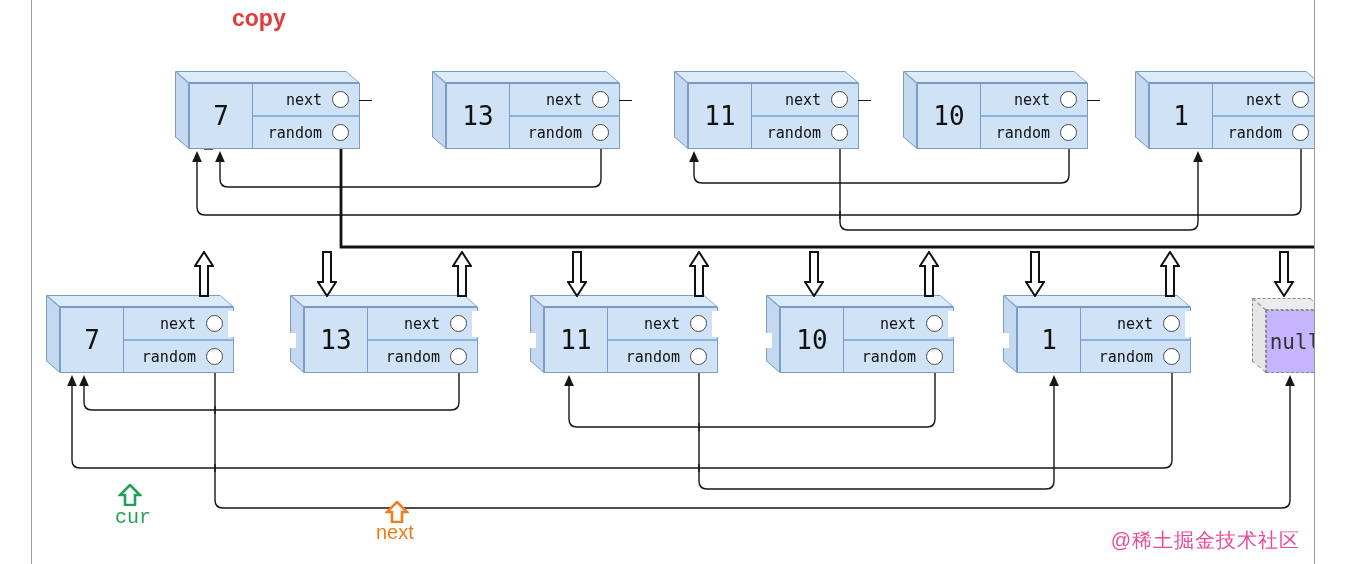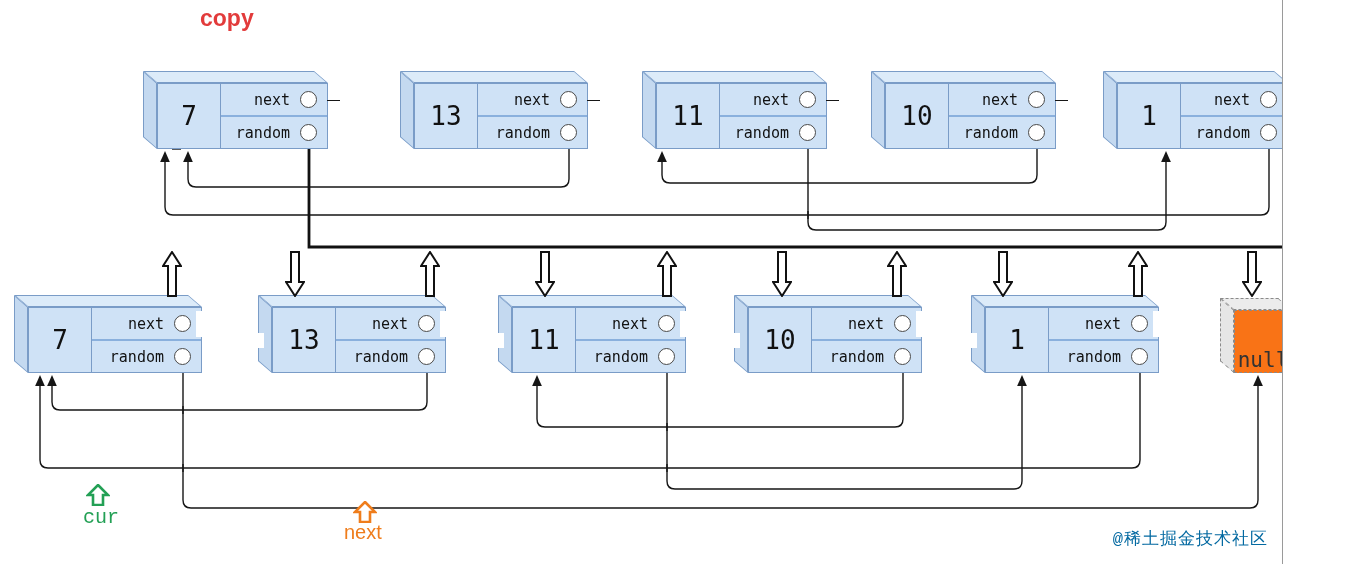--- a/index.html
+++ b/index.html
@@ -1,19 +1,20 @@
 <!DOCTYPE html>
 <html><head>
 <meta charset="utf-8">
 <style>
   html,body{margin:0;padding:0;background:#fff;}
   #canvas{
     position:relative; width:1282px; height:564px; overflow:hidden;
     background:#fff; outline:1px solid #9a9a9a;
     font-family:"DejaVu Sans Mono","Liberation Mono",monospace;
+    margin-left:32px;
   }
   svg.lines{position:absolute;left:0;top:0;pointer-events:none;}
   
   .node{position:absolute;}
   .front{
     position:relative;width:100%;height:100%;box-sizing:border-box;
     background:#cfe2f6;border:1.5px solid #7a9cc7;display:flex;
   }
   .face-top{
     position:absolute;left:0;top:-12px;width:100%;height:12px;box-sizing:border-box;
@@ -33,36 +34,36 @@
   .frow{flex:1;display:flex;align-items:center;justify-content:flex-end;gap:10px;
     padding-right:10px;position:relative;}
   .frow.nx{border-bottom:2px solid #8ab0dd;}
   .lbl{font-size:15px;color:#111;}
   .circle{width:15px;height:15px;border:1.6px solid #4a4a4a;border-radius:50%;
     background:#fff;flex:0 0 auto;position:relative;z-index:3;}
   .stub{position:absolute;right:-13px;top:50%;width:13px;height:1.6px;background:#161616;}
   .notch-r{position:absolute;right:-11px;top:3px;width:16px;height:26px;background:#fff;z-index:2;}
   .notch-l{position:absolute;left:-21px;top:26px;width:13px;height:15px;background:#fff;z-index:2;}
   
-  .null-node .front{background:#f97316;border:1.6px dashed #8a8a8a;
-    align-items:flex-end;justify-content:center;}
+  .null-node .front{background:#c4b5fd;border:1.6px dashed #8a8a8a;
+    align-items:center;justify-content:center;}
   .null-node .face-top{background:#ececec;border:1.2px dashed #8a8a8a;}
   .null-node .face-left{background:#e6e6e6;border:1.2px dashed #8a8a8a;}
   .null-text{font-size:21px;color:#333;}
   
   .blk{position:absolute;}
   
   .copy-label{position:absolute;left:200px;top:5px;font-size:23px;
     font-family:"Liberation Sans",sans-serif;font-weight:bold;}
   .cur-label{position:absolute;left:83px;top:506px;font-size:20px;
     font-family:Liberation Mono, monospace;}
   .next-label{position:absolute;left:344px;top:521px;font-size:20px;
     font-family:"Liberation Sans",sans-serif;}
-  .watermark{position:absolute;right:14px;top:527px;font-size:17px;color:#0369a1;
-    font-family:Liberation Mono, monospace;letter-spacing:1px;}
+  .watermark{position:absolute;right:14px;top:527px;font-size:20px;color:#ec4899;
+    font-family:Liberation Sans, sans-serif;letter-spacing:1px;}
 </style>
 </head>
 <body>
 
 <div id="canvas">
 
   <svg class="lines" width="1354" height="564">
     <defs>
       <marker id="ah" markerWidth="9" markerHeight="8" refX="6.5" refY="3.5" orient="auto">
         <path d="M0,0 L8,3.5 L0,7 Z" fill="#161616"></path>

